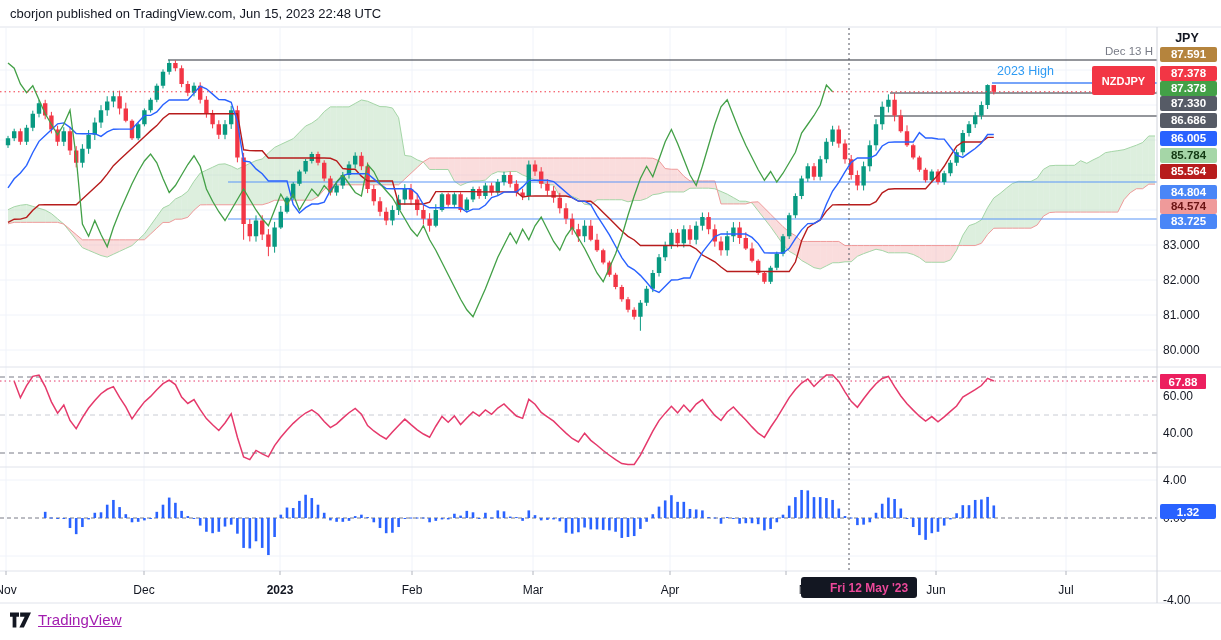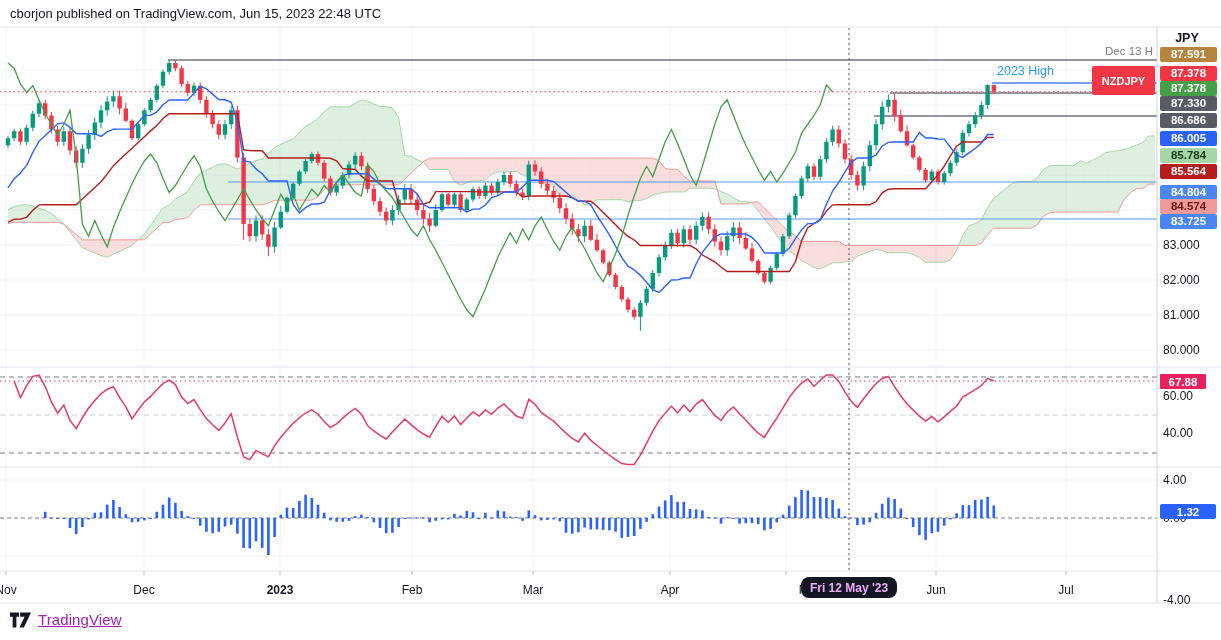--- a/index.html
+++ b/index.html
@@ -10,22 +10,22 @@
   .axlbl{position:absolute;left:1160px;width:57px;height:15px;border-radius:2px;
          font-size:11.5px;font-weight:700;display:flex;align-items:center;justify-content:center;line-height:15px;}
   .axtick{position:absolute;left:1163px;font-size:12px;color:#131722;transform:translateY(-50%);}
   #jpy-header{position:absolute;left:1157px;top:31px;width:60px;text-align:center;font-size:12.5px;font-weight:600;color:#131722;}
   #symbol-tag{position:absolute;left:1092px;top:66px;width:63px;height:29px;background:#f23645;color:#fff;
               font-size:11px;font-weight:700;border-radius:2px;display:flex;align-items:center;justify-content:center;}
   #dec13-label{position:absolute;left:1045px;top:45px;width:108px;text-align:right;font-size:11.5px;color:#787b86;}
   #high2023-label{position:absolute;left:997px;top:64px;font-size:12.5px;color:#2f9bf3;}
   .month{position:absolute;top:583px;transform:translateX(-50%);font-size:12px;color:#131722;}
   .month.bold{font-weight:700;}
-  #tooltip{position:absolute;left:801px;top:577px;width:96px;height:21px;background:#131722;color:#f0abfc;
-           font-size:12px;font-weight:600;border-radius:8px;display:flex;align-items:center;justify-content:center;}
+  #tooltip{position:absolute;left:801px;top:577px;width:96px;height:21px;background:#131722;color:#ec4899;
+           font-size:12px;font-weight:600;border-radius:3px;display:flex;align-items:center;justify-content:center;padding-left:20px;}
   #rsi-cur{position:absolute;left:1160px;top:374px;width:46px;height:15px;background:#ec1f5f;color:#fff;border-radius:1px;
            font-size:11.5px;font-weight:700;display:flex;align-items:center;justify-content:center;}
   #mom-cur{position:absolute;left:1160px;top:504px;width:56px;height:15px;background:#2962ff;color:#fff;border-radius:2px;
            font-size:11.5px;font-weight:700;display:flex;align-items:center;justify-content:center;}
   #footer{position:absolute;left:10px;top:611px;display:flex;align-items:center;gap:7px;}
   #brand-text{font-size:15px;font-weight:500;color:#a21caf;letter-spacing:.1px;text-decoration:underline;}
 </style>
 </head>
 <body>
 

